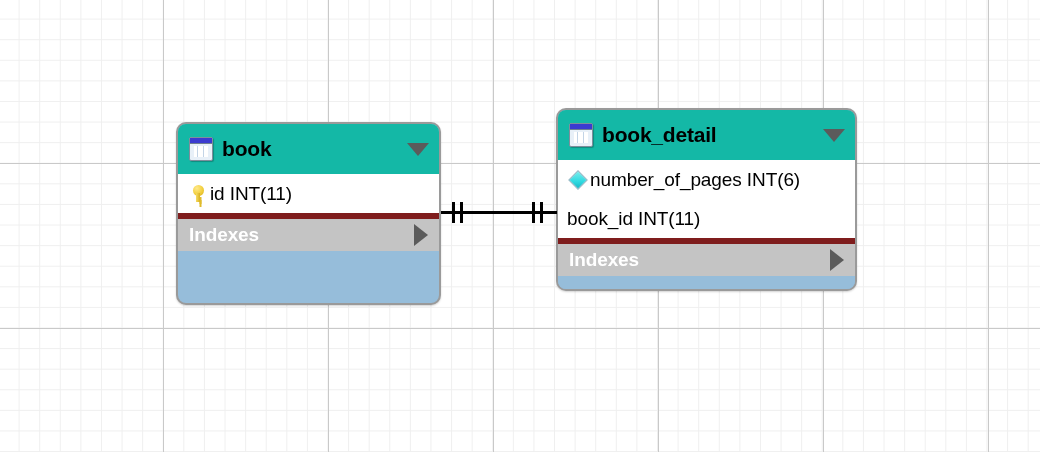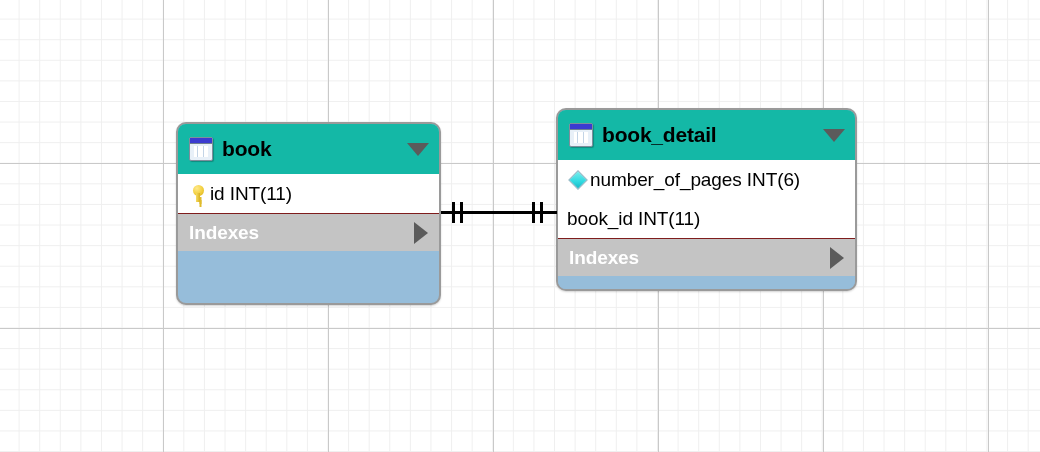--- a/index.html
+++ b/index.html
@@ -166,21 +166,21 @@
   }
 
   
   .tbl-indexes {
     height: 38px;
     background: #c4c4c4;
     display: flex;
     align-items: center;
     padding: 0 11px 0 11px;
     box-sizing: border-box;
-    border-top: 1px solid #7f1d1d;
+    border-top: 6px solid #7f1d1d;
   }
   .idx-label {
     font-size: 19px;
     font-weight: bold;
     color: #ffffff;
     flex: 1 1 auto;
     letter-spacing: -0.1px;
   }
   .tbl-foot {
     height: 22px;

